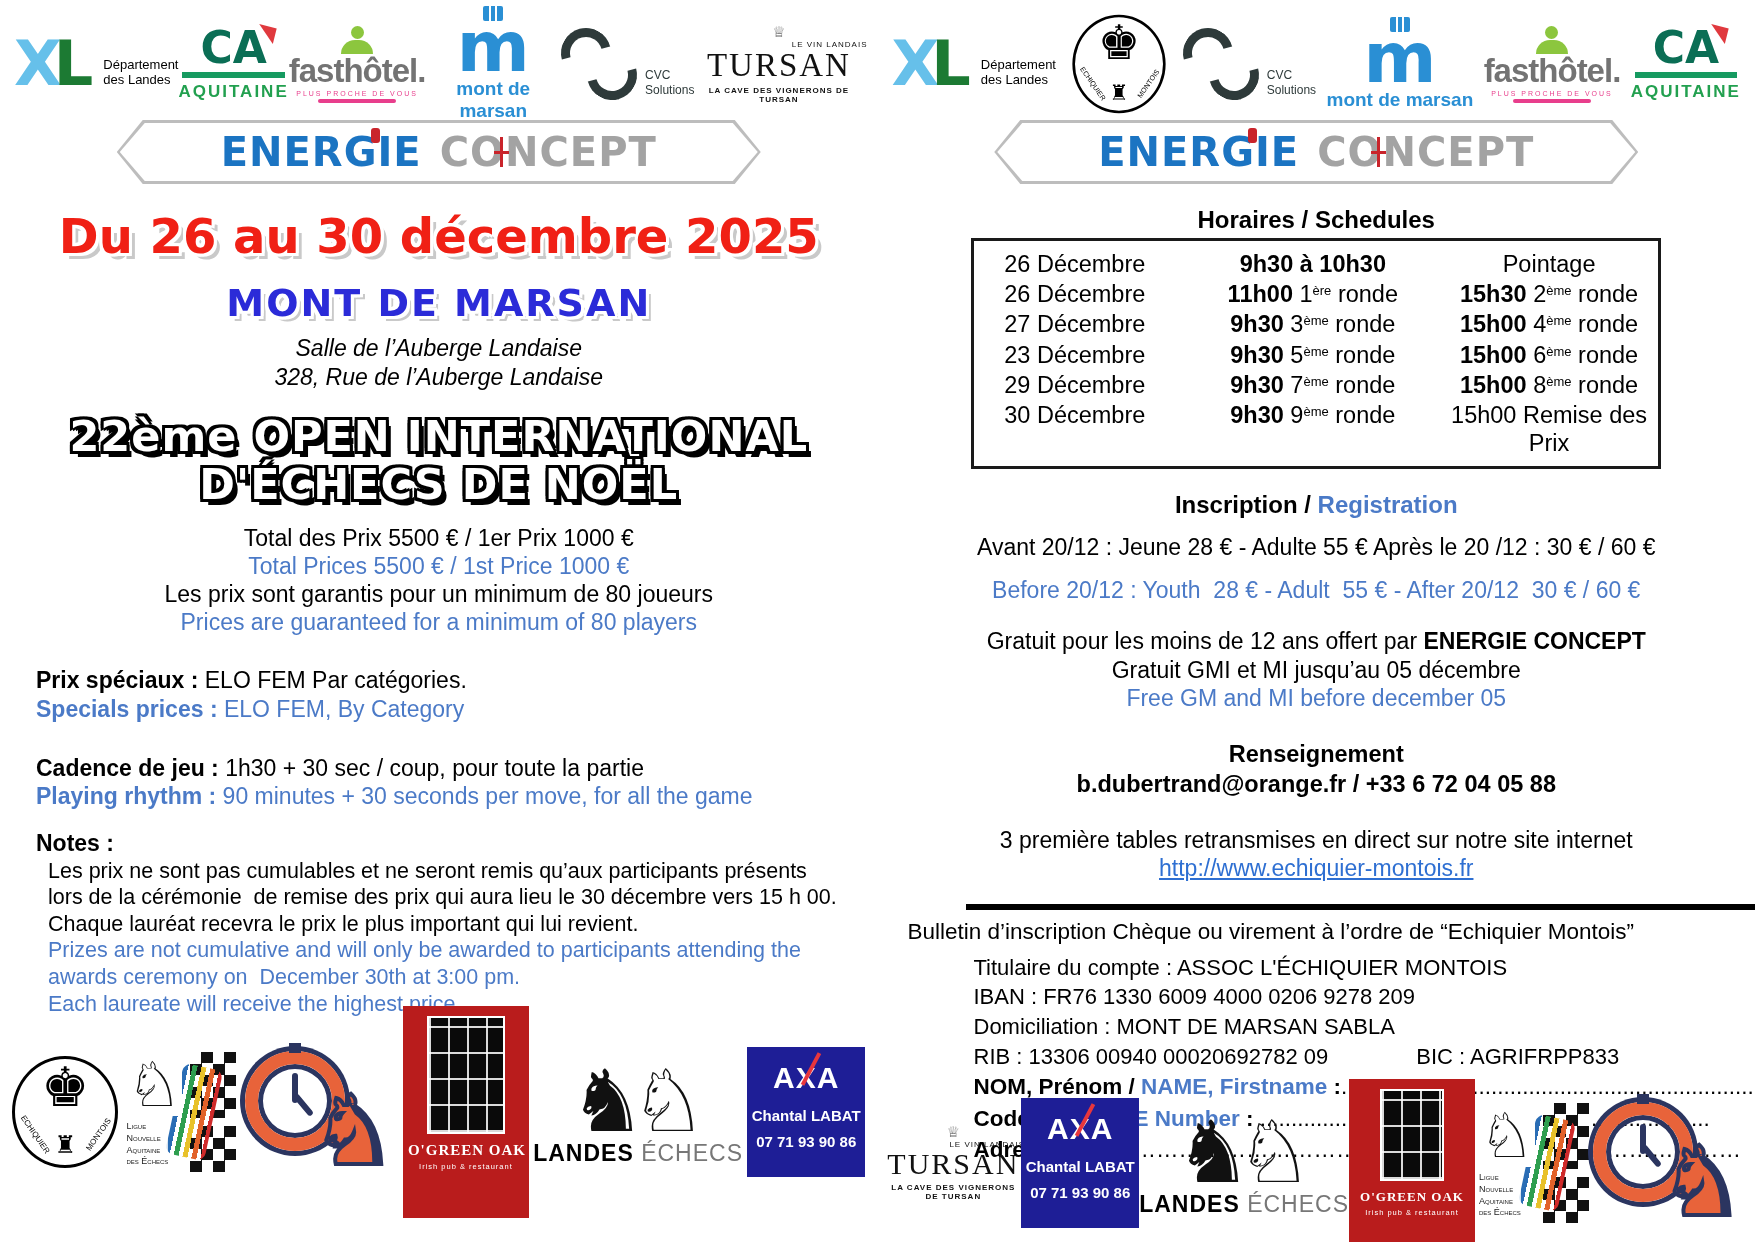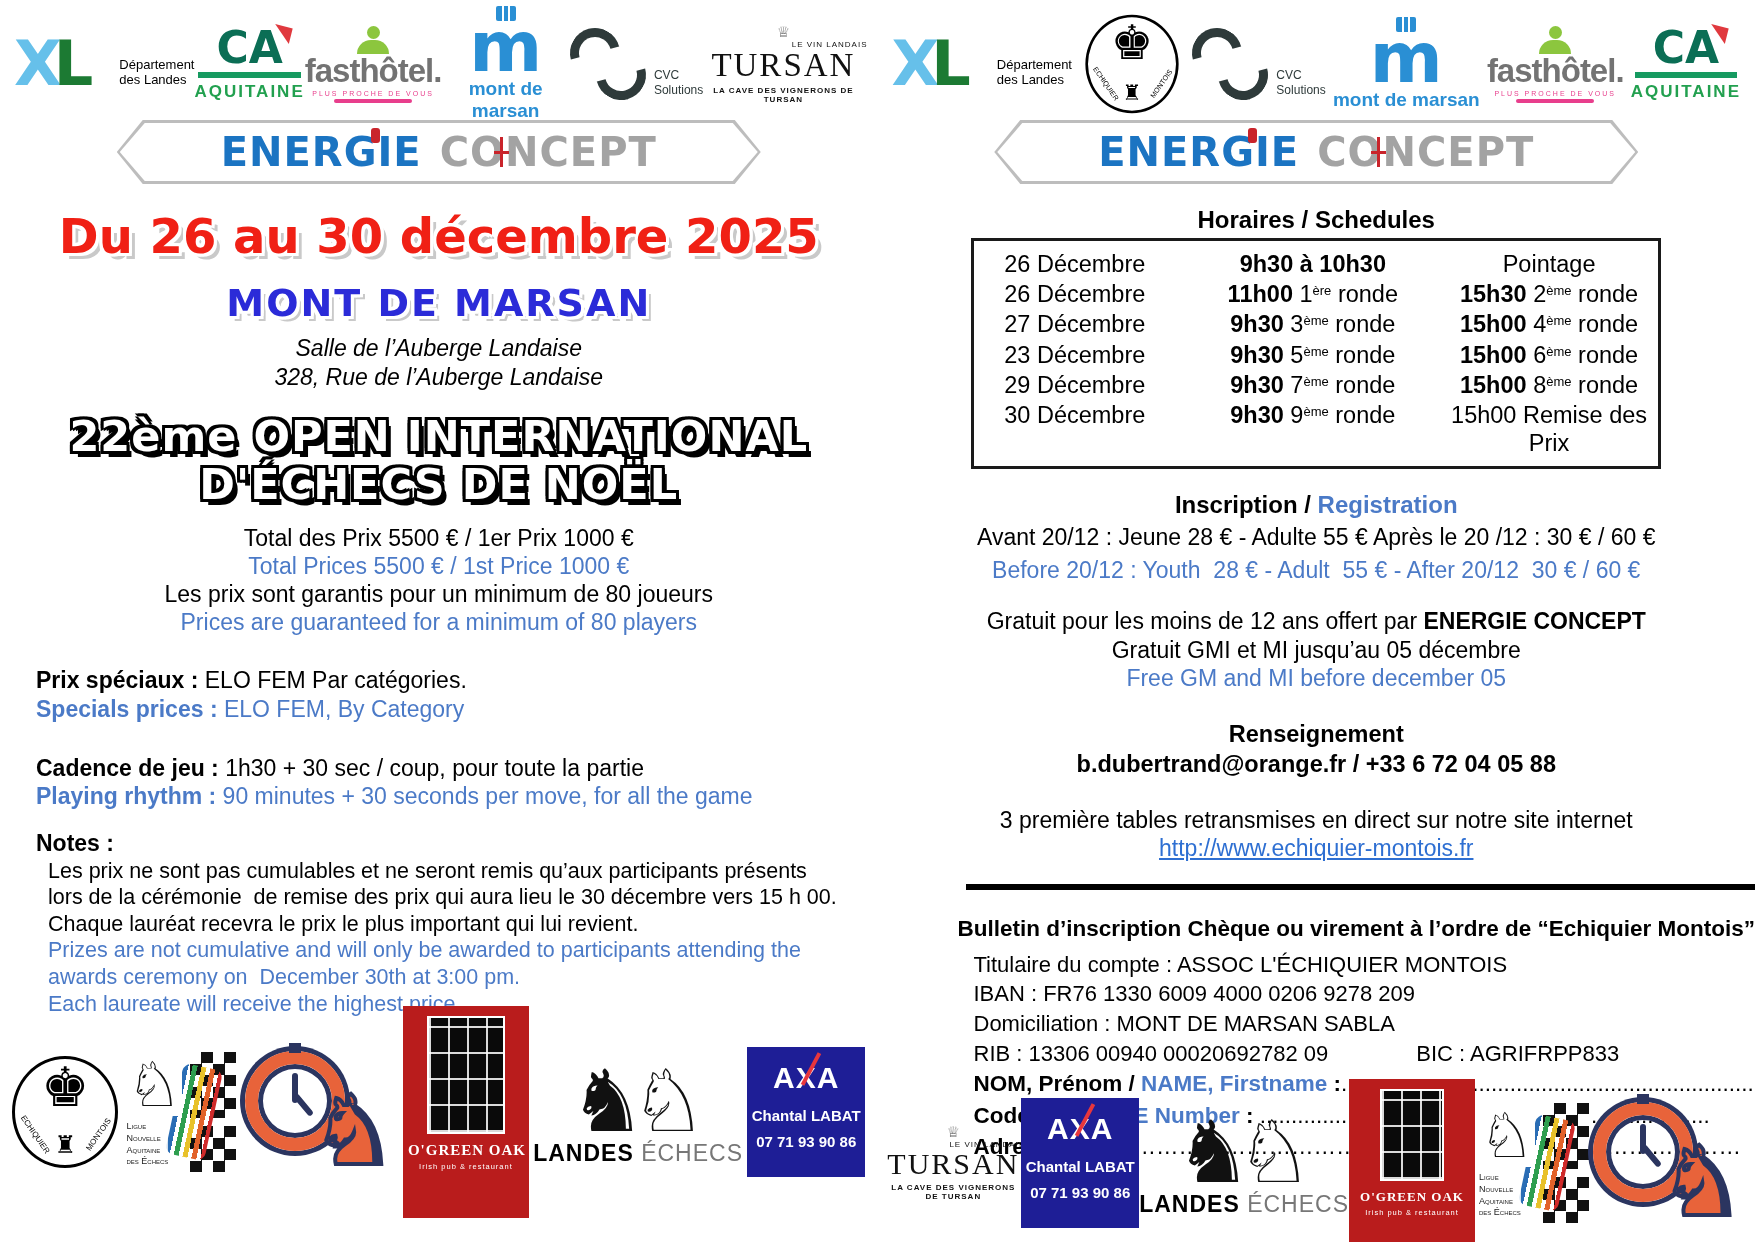--- a/index.html
+++ b/index.html
@@ -6,21 +6,21 @@
   html,body{background:#fff}
   .sheet{width:1755px;height:1242px;background:#fff;display:flex;font-family:"Liberation Sans",sans-serif;color:#000;overflow:hidden}
   .page{width:877.5px;height:1242px;position:relative;overflow:hidden}
   .b{font-weight:700}
   .blue{color:#4b7ac7}
   .pre{white-space:pre-wrap}
 
   
   .logo-row{display:flex;align-items:center;justify-content:space-between;padding:10px 14px 0 14px;height:118px}
 
-  .logo-xl{display:flex;align-items:flex-end;gap:20px}
+  .logo-xl{display:flex;align-items:flex-end;gap:4px}
   .xl-x{font-family:"DejaVu Sans",sans-serif;font-weight:900;font-size:62px;line-height:.9;color:#66c0ea;letter-spacing:-8px}
   .xl-l{font-family:"DejaVu Sans",sans-serif;font-weight:900;font-size:62px;line-height:.9;color:#1c7a33}
   .xl-text{font-size:13px;line-height:1.15;padding-bottom:4px;padding-left:6px}
 
   .logo-ca{text-align:center}
   .ca-mark{position:relative;display:inline-block;font-family:"DejaVu Sans",sans-serif;font-weight:700;font-size:44px;line-height:1;color:#0b6e55}
   .ca-tri{position:absolute;right:-8px;top:0;width:0;height:0;border-left:18px solid transparent;border-top:16px solid #e0393e;transform:rotate(14deg)}
   .ca-bar{height:6px;background:#169a60;margin:2px 4px 4px}
   .ca-region{font-weight:700;font-size:17px;letter-spacing:2px;color:#22a04f}
 
@@ -75,28 +75,28 @@
   .rp-sched-title{margin-top:22px;text-align:center;font-size:24px;font-weight:700}
   .rp-table{margin:4px auto 0;width:690px;border:3px solid #1a1a1a;border-collapse:collapse;font-size:23.5px}
   .rp-table td{padding:1px 6px;line-height:1.2;vertical-align:top}
   .td-date{width:31%;padding-left:30px!important}
   .td-am{width:37%;text-align:center}
   .td-pm{width:32%;text-align:center}
   .rp-table tr:first-child td{padding-top:9px}
   .rp-table tr:last-child td{padding-bottom:9px}
   sup{font-size:13px;vertical-align:7px;line-height:0}
   .rp-insc{margin-top:22px;text-align:center;font-size:24px;font-weight:700}
-  .rp-fees{text-align:center;font-size:23px;line-height:1.26;margin-top:4px}
+  .rp-fees{text-align:center;font-size:23px;line-height:1.26;margin-top:14px}
   .rp-free{margin-top:22px;text-align:center;font-size:23px;line-height:1.24}
   .rp-rens{margin-top:26px;text-align:center;font-size:23.5px;font-weight:700;line-height:1.3}
   .rp-bcast{margin-top:26px;text-align:center;font-size:23px;line-height:1.25}
   .rp-link{text-align:center;font-size:23px}
   .rp-link a{color:#2e6fd2;text-decoration:underline}
   .rp-rule{margin-top:22px;height:6px;background:#000;margin-left:88px}
-  .rp-bulletin{margin-top:26px;text-align:right;padding-left:30px;font-size:22.5px;font-weight:700}
+  .rp-bulletin{margin-top:9px;text-align:left;padding-left:30px;font-size:22.5px;font-weight:400}
   .rp-account{margin-top:8px;padding-left:96px;font-size:22px;line-height:1.35}
   .rp-bic{margin-left:88px}
   .rp-form{padding-left:96px;font-size:22.5px;line-height:1.4;font-weight:700;white-space:nowrap;overflow:hidden}
   .dots{font-weight:400}
 
   
   .bottom-row{position:absolute;left:0;right:0;bottom:6px;display:flex;align-items:center;justify-content:space-evenly;padding:0 8px;height:248px}
   .bottom-row-r{height:150px;bottom:4px}
 
   .logo-em{position:relative;width:106px;height:112px;border:3px solid #000;border-radius:50%;background:#fff;flex:none}

